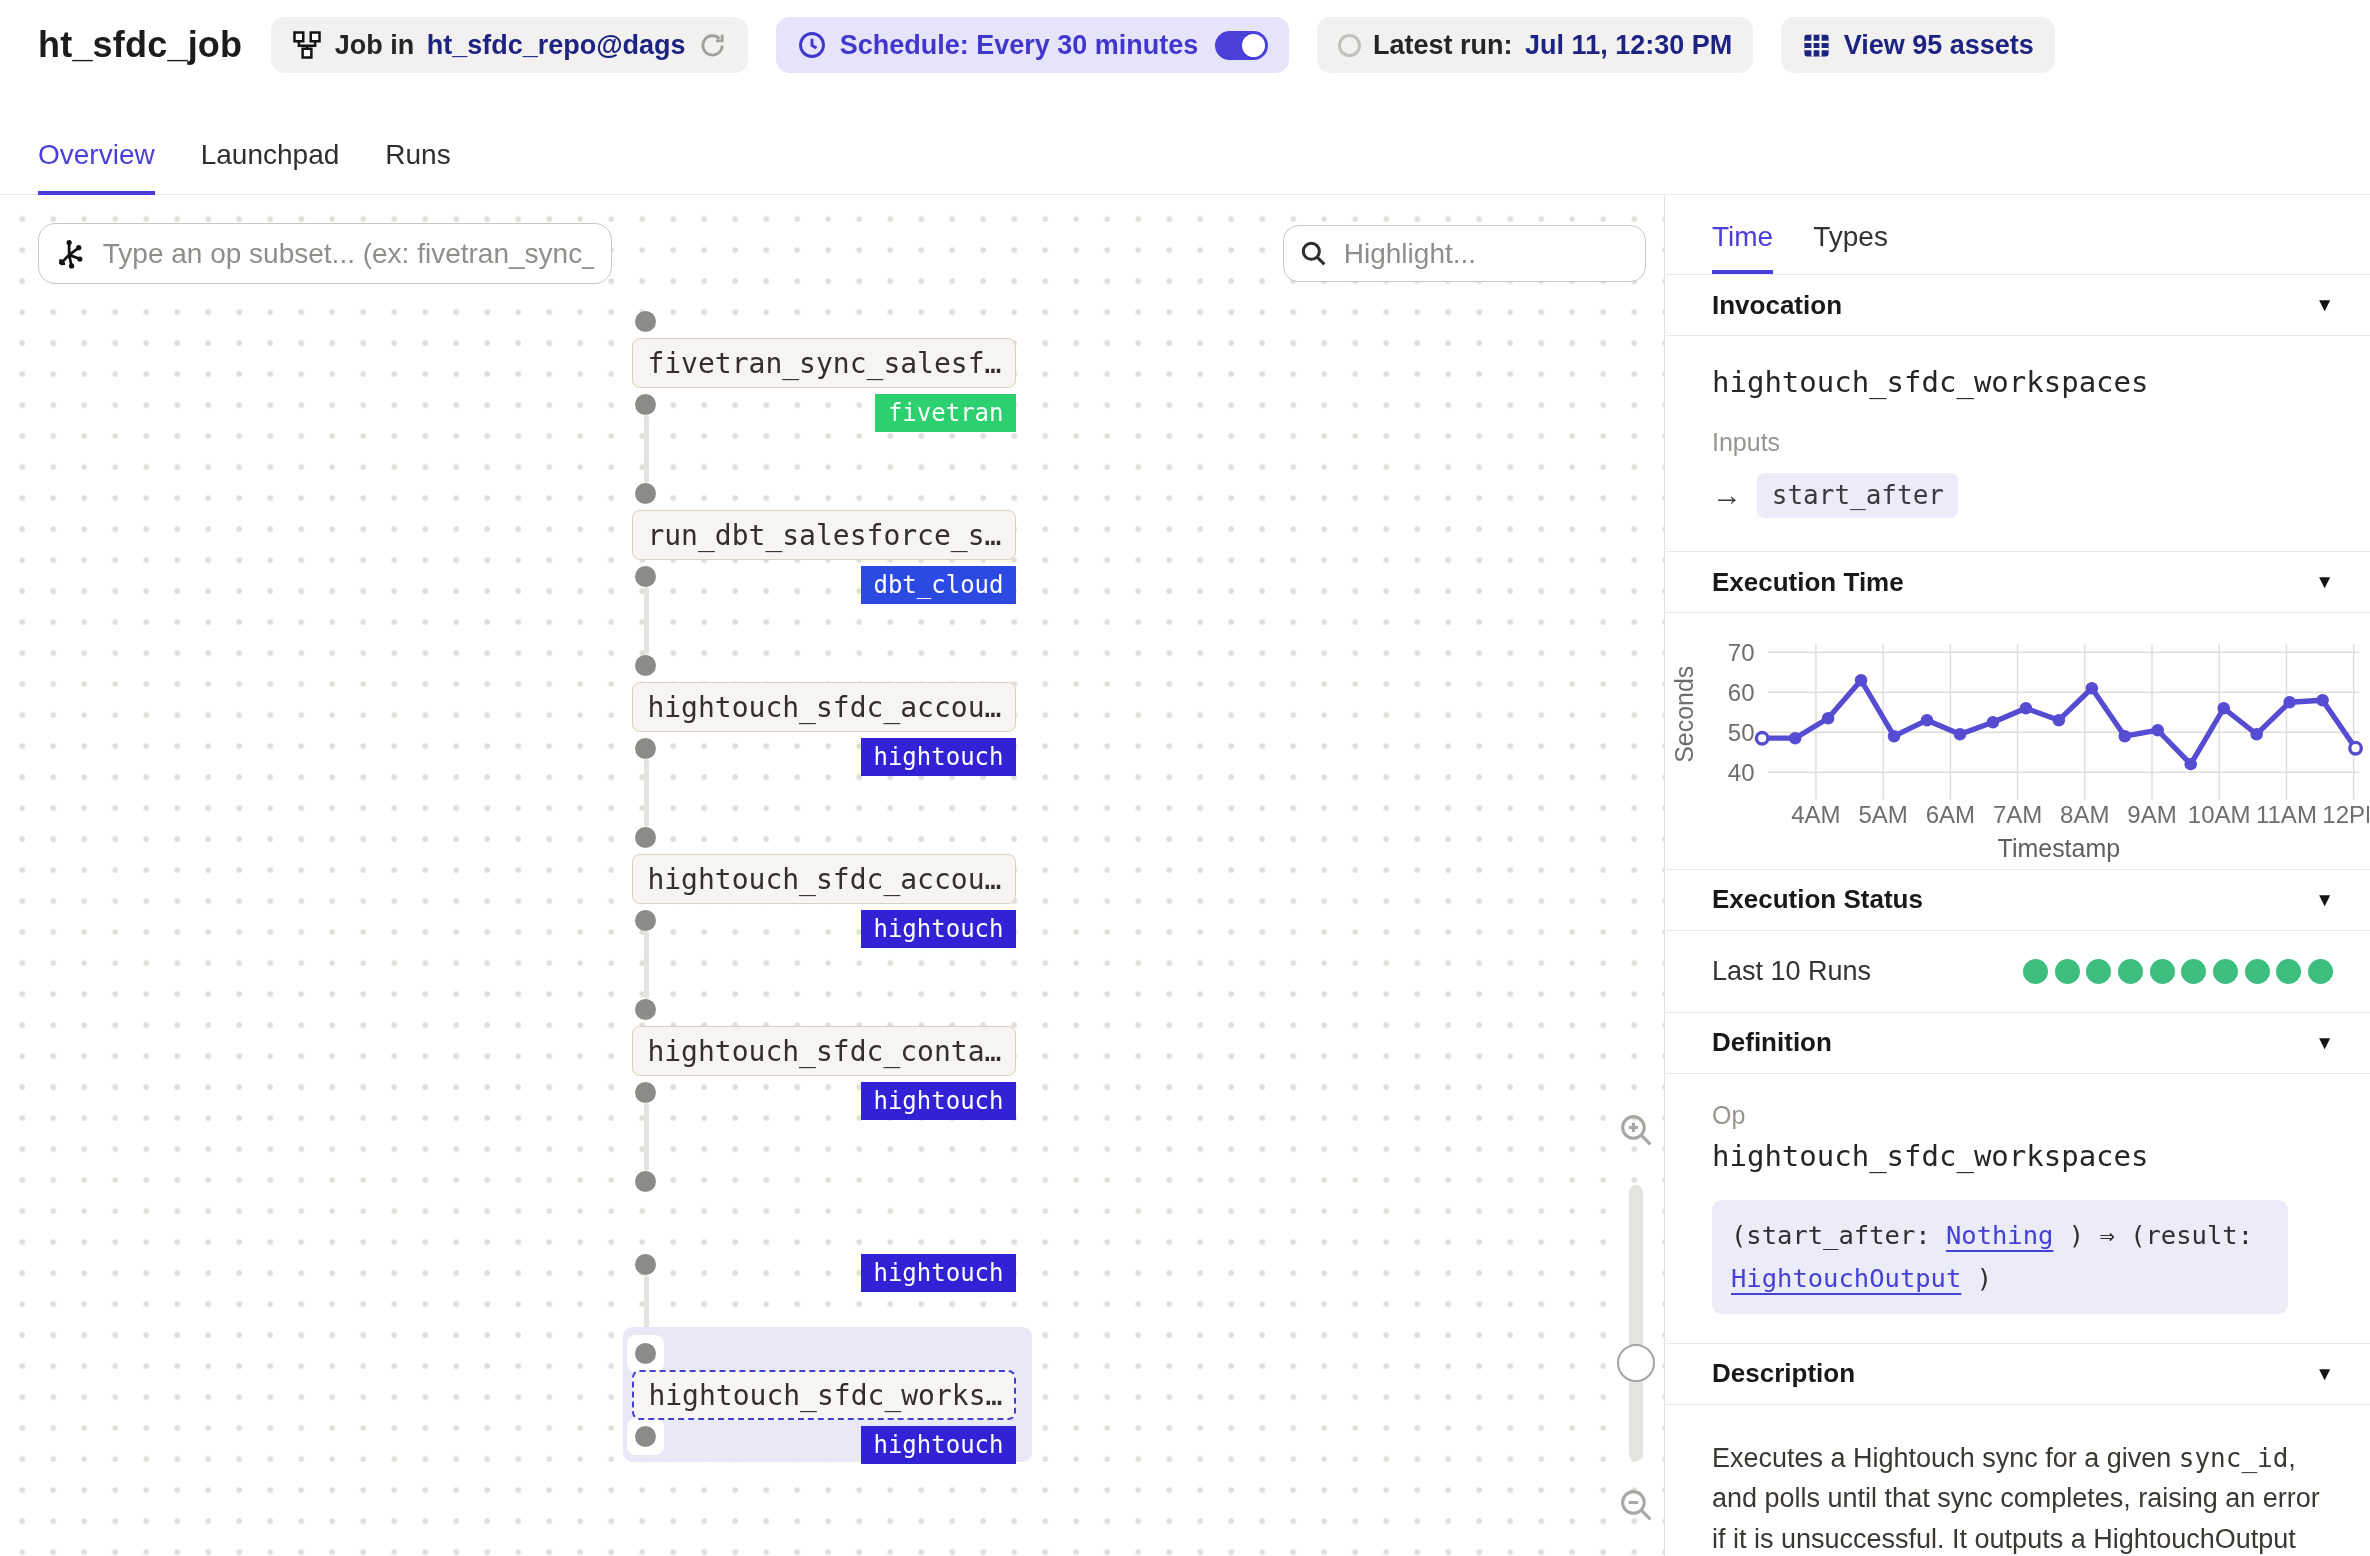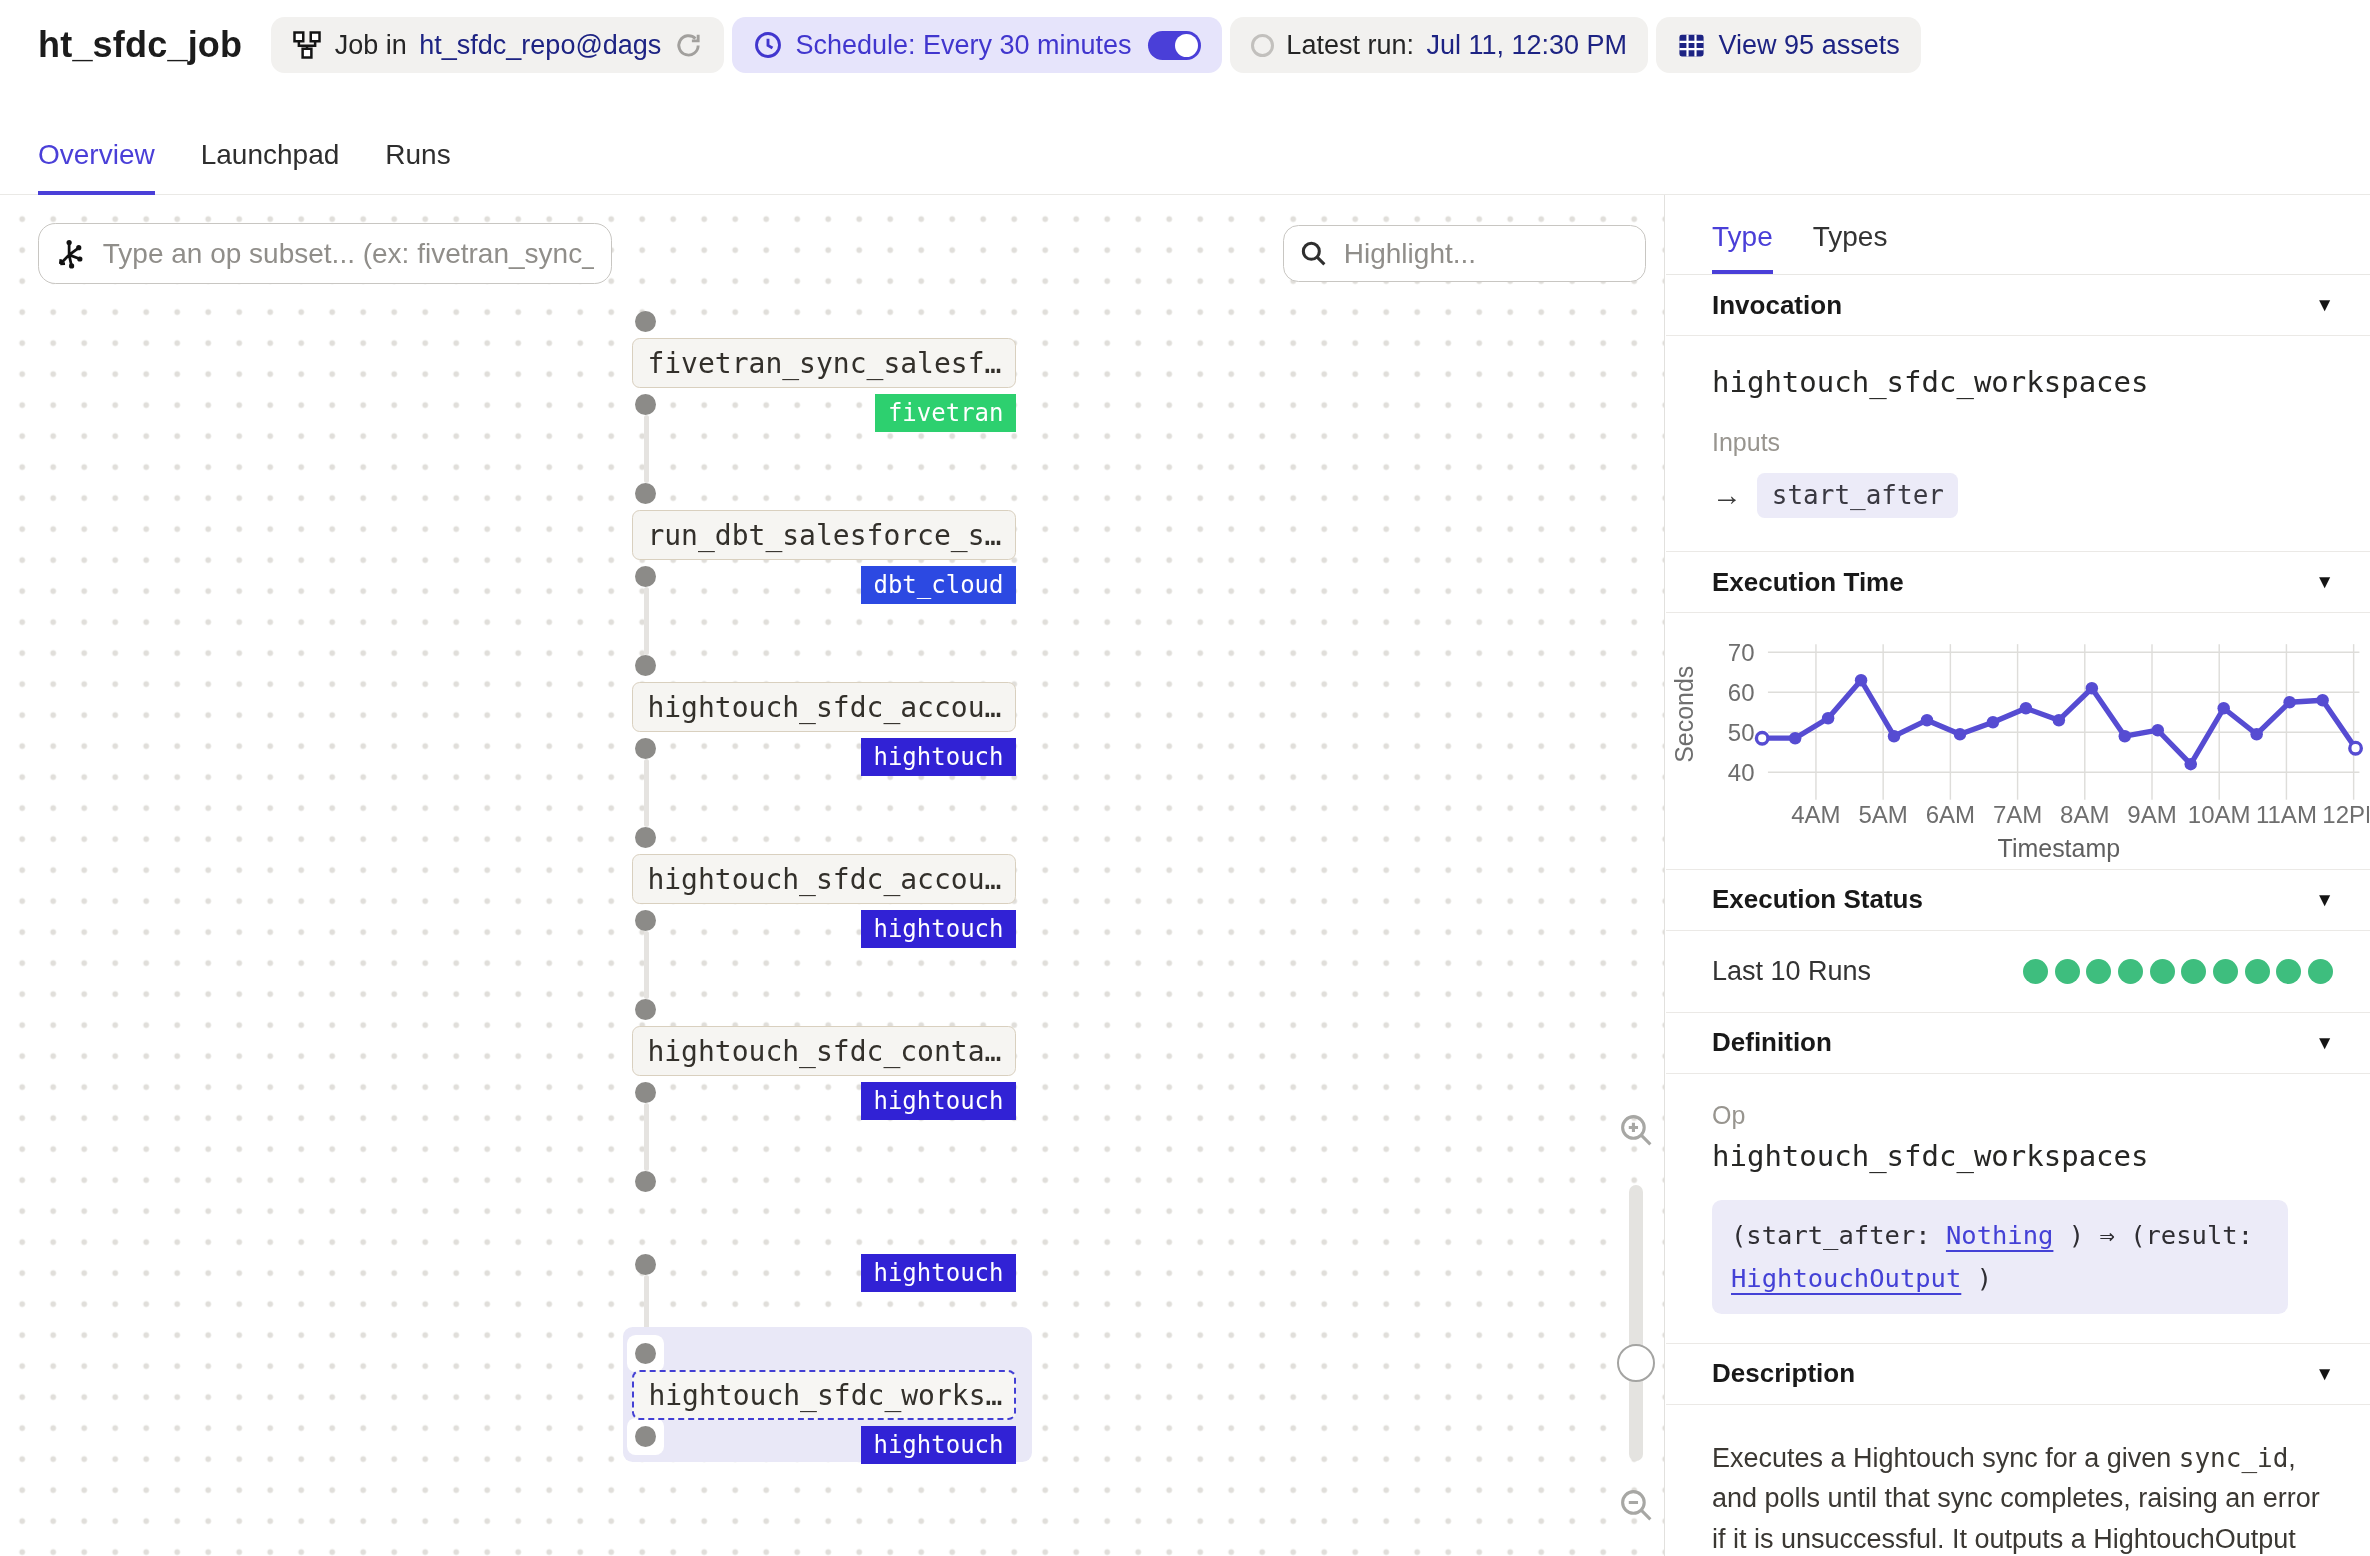--- a/index.html
+++ b/index.html
@@ -5,22 +5,22 @@
   html,body{margin:0;padding:0;}
   body{width:2371px;height:1556px;overflow:hidden;background:#fff;
        font-family:"Liberation Sans",sans-serif;color:#1e1e1e;}
   #app{position:relative;width:2371px;height:1556px;}
 
   
   .topbar{position:absolute;top:0;left:0;width:2371px;height:195px;background:#fff;
           border-bottom:1px solid #EAE9E6;box-sizing:border-box;}
   .title-row{position:absolute;top:15.4px;left:38px;display:flex;align-items:center;height:60px;}
   .page-title{font-size:36px;font-weight:700;color:#1c1c1c;margin-right:29px;letter-spacing:0.2px;}
-  .pill{display:flex;align-items:center;gap:12.5px;height:56px;padding:0 21px;margin-right:8px;
-        border-radius:13.4px;background:#F2F1EF;font-size:27px;color:#252525;white-space:nowrap;}
+  .pill{display:flex;align-items:center;gap:12.5px;height:56px;padding:0 21px;margin-right:28px;
+        border-radius:13.4px;background:#F2F1EF;font-size:27px;color:#252525;white-space:nowrap;font-weight:bold;}
   .pill .link{color:#1D2383;}
   .pill.schedule{background:#E6E4FB;color:#4136CE;}
   .toggle{width:53px;height:29px;border-radius:15.4px;background:#4A3FD8;position:relative;margin-left:3.8px;}
   .toggle::after{content:"";position:absolute;right:2.9px;top:2.9px;width:23px;height:23px;border-radius:50%;background:#fff;}
   .spinner-circle{width:23px;height:23px;border-radius:50%;border:3.4px solid #C2C0BD;box-sizing:border-box;}
   .icon{display:inline-flex;align-items:center;justify-content:center;}
 
   .tabs{position:absolute;left:38px;bottom:-1px;display:flex;gap:46px;}
   .tab{font-size:28px;font-weight:500;color:#2e2e2e;padding-bottom:20px;border-bottom:4.8px solid transparent;cursor:pointer;}
   .tab.active{color:#4A3FD8;border-color:#4A3FD8;}
@@ -240,21 +240,21 @@
     <div class="zctl" style="left:1618px;top:1292px;">
       <svg width="37" height="37" viewBox="0 0 24 24" fill="none" stroke="#A7A7A4" stroke-width="2">
         <circle cx="10" cy="10" r="7"></circle>
           <path d="M15.2 15.2L21 21M7 10h6"></path>
       </svg>
     </div>
   </div>
 
   <div class="panel">
     <div class="panel-tabs" id="panel-tabs">
-        <span class="ptab active">Type</span>
+        <span class="ptab active">Time</span>
         <span class="ptab">Types</span>
       </div>
 
     <div class="sec-h">
       <span>Invocation</span>
       <span class="caret">▼</span>
     </div>
     <div class="sec-body inv-body">
       <div class="mono-name">hightouch_sfdc_workspaces</div>
       <div class="gray-label" style="margin-top:29px;">Inputs</div>

